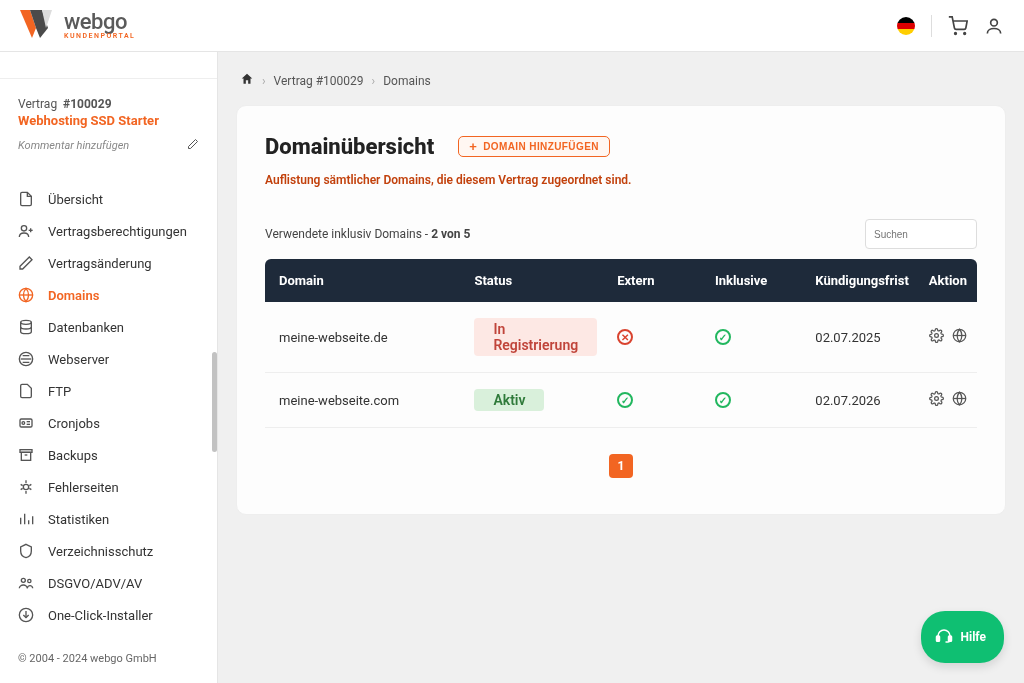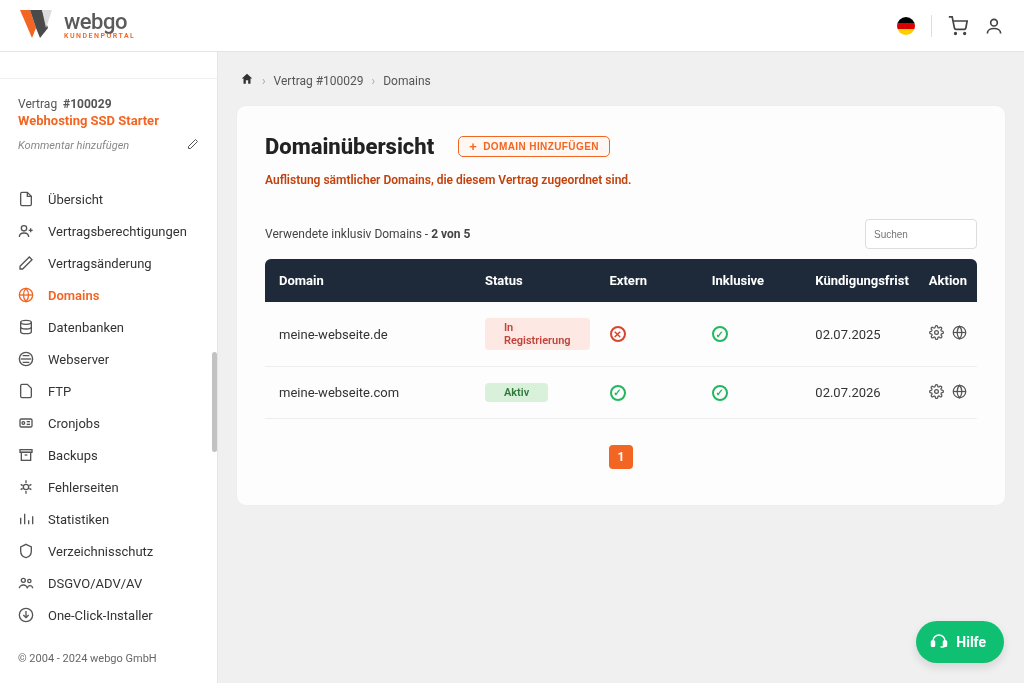--- a/index.html
+++ b/index.html
@@ -44,31 +44,31 @@
   .table-top { display: flex; align-items: center; justify-content: space-between; margin-top: 32px; }
   .used { font-size: 12px; color: #444; }
   .used b { font-weight: 700; }
   .search { width: 112px; height: 30px; border: 1px solid #ddd; border-radius: 4px; padding: 0 8px; font-size: 10px; color: #c2410c; }
   table.domain { width: 100%; border-collapse: collapse; margin-top: 10px; }
   table.domain thead th { background: #1e2a3a; color: #fff; font-size: 13px; font-weight: 700; text-align: left; padding: 14px 10px; }
   table.domain thead th:first-child { border-top-left-radius: 6px; padding-left: 14px; }
   table.domain thead th:last-child  { border-top-right-radius: 6px; }
   table.domain tbody td { padding: 16px 10px; border-bottom: 1px solid #eee; font-size: 13px; color: #333; vertical-align: middle; }
   table.domain tbody td:first-child { padding-left: 14px; }
-  .badge { display: inline-block; padding: 3px 19px; border-radius: 4px; font-size: 11px; font-weight: 600; }
+  .badge { display: inline-block; padding: 3px 19px; border-radius: 4px; font-size: 14px; font-weight: 600; }
   .badge.reg { background: #fde8e4; color: #c0443a; }
   .badge.act { background: #d9f0db; color: #2f7a3a; }
   .circ { display: inline-flex; width: 16px; height: 16px; border: 2px solid; border-radius: 50%; align-items: center; justify-content: center; font-size: 10px; font-weight: 900; }
   .circ.ok { border-color: #22b75f; color: #22b75f; }
   .circ.no { border-color: #d9432f; color: #d9432f; }
   .row-actions { display: flex; gap: 8px; color: #555; }
   .pager { display: flex; justify-content: center; margin-top: 26px; }
   .page-btn { width: 24px; height: 24px; background: #f26522; color: #fff; border-radius: 4px; display: flex; align-items: center; justify-content: center; font-size: 12px; font-weight: 700; }
   
-  .help-fab { position: fixed; right: 20px; bottom: 20px; background: #0fbf72; color: #fff; border-radius: 24px; height: 42px; padding: 0 18px 0 14px; display: flex; align-items: center; gap: 8px; font-weight: 700; font-size: 14px; box-shadow: 0 4px 10px rgba(0,0,0,.12); cursor: pointer; }
+  .help-fab { position: fixed; right: 20px; bottom: 20px; background: #0fbf72; color: #fff; border-radius: 24px; height: 52px; padding: 0 18px 0 14px; display: flex; align-items: center; gap: 8px; font-weight: 700; font-size: 12px; box-shadow: 0 4px 10px rgba(0,0,0,.12); cursor: pointer; }
 </style>
 </head>
 <body>
 
 <div class="topbar">
   <div class="logo">
     <span class="logo-mark">
       <svg width="32" height="28" viewBox="0 0 32 28">
         <polygon points="0,0 10,0 16,18 12,28" fill="#f26522"></polygon>
         <polygon points="10,0 22,0 28,18 20,28 16,18" fill="#4a4a4a"></polygon>

